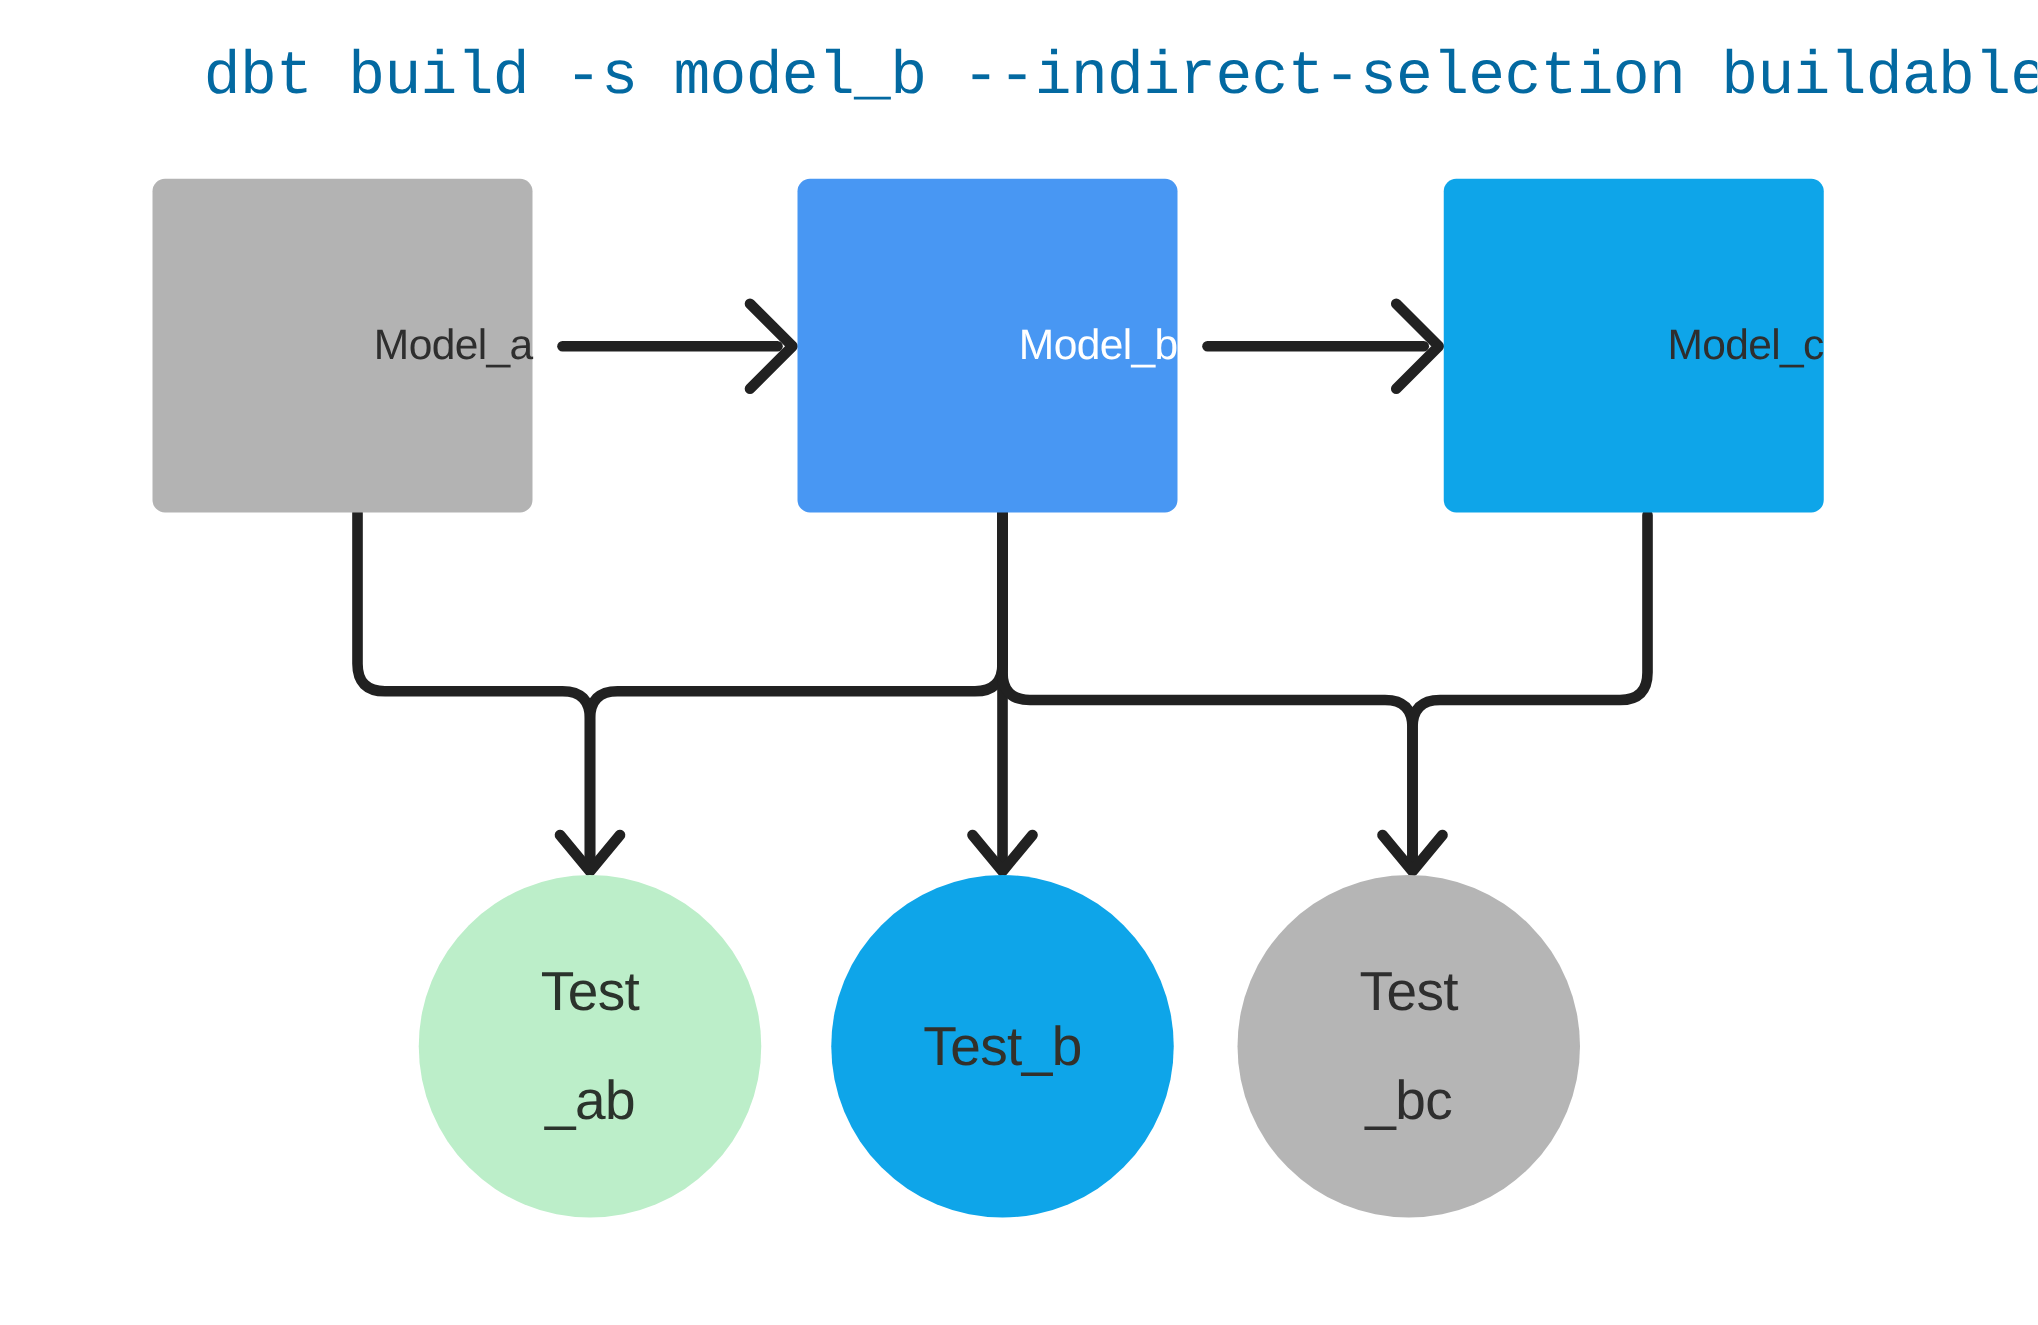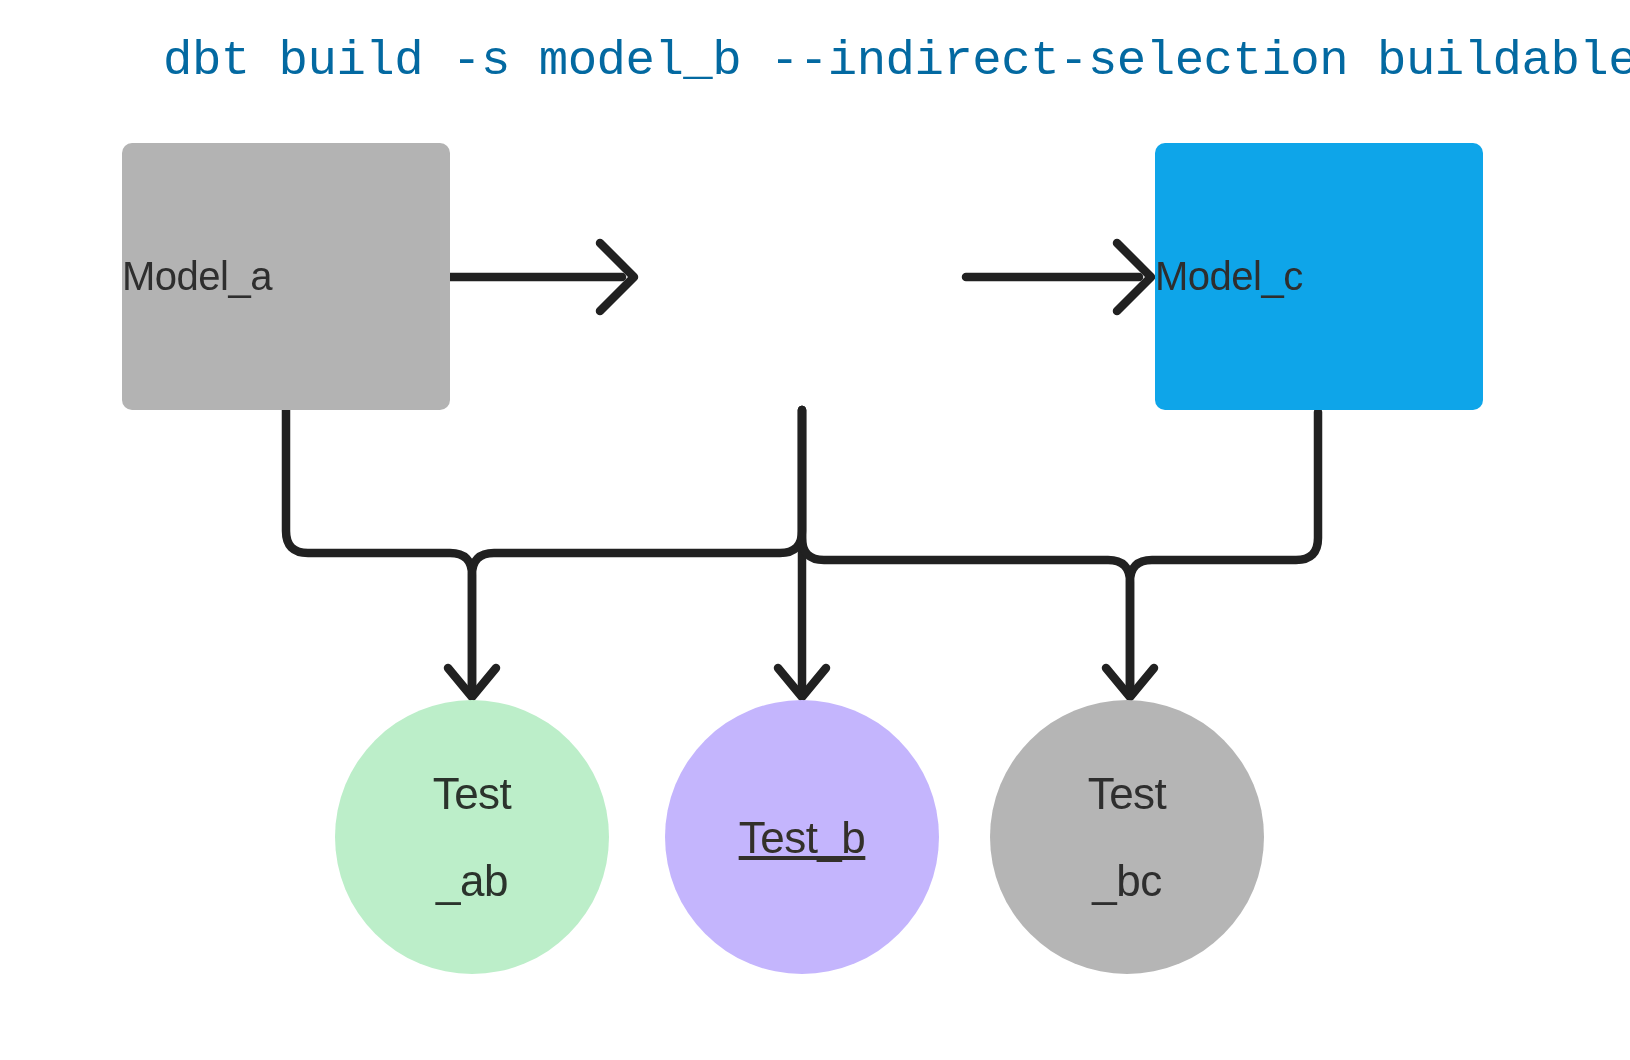--- a/index.html
+++ b/index.html
@@ -36,27 +36,27 @@
   .edges-layer path {
     fill: none;
     stroke: var(--line-color, #212121);
     stroke-width: 8.5px;
     stroke-linecap: round;
     stroke-linejoin: round;
   }
   .model-box {
     position: absolute;
     top: 143px;
-    width: 328px;
+    width: 304px;
     height: 267px;
     border-radius: 10px;
     display: flex;
     align-items: center;
-    justify-content: flex-start;
-    font-size: 40px;
+    justify-content: flex-end;
+    font-size: 34px;
     letter-spacing: -0.5px;
   }
   .model-a { left: 122px; }
   .model-b { left: 638px; }
   .model-c { left: 1155px; }
   .test-circle {
     position: absolute;
     top: 700px;
     width: 274px;
     height: 274px;
@@ -103,31 +103,34 @@
 
     <path d="M448 668 L472 697 L496 668"></path>
     <path d="M778 668 L802 697 L826 668"></path>
     <path d="M1106 668 L1130 697 L1154 668"></path>
   </svg>
 
   <div class="model-box model-a" style="background: rgb(179, 179, 179); color: rgb(46, 46, 46);">
     <span>Model_a</span>
   </div>
 
+  <div class="model-box model-b" style="background: rgb(72, 151, 243); color: rgb(255, 255, 255);">
+    <span>Model_b</span>
+  </div>
 
   <div class="model-box model-c" style="background: #0ea5e9; color: rgb(46, 46, 46);">
     <span>Model_c</span>
   </div>
 
   <div class="test-circle test-ab" style="background: rgb(188, 238, 201); color: rgb(43, 51, 44);">
     <span class="circle-line">Test</span>
     <span class="circle-line">_ab</span>
   </div>
 
-  <div class="test-circle test-b" style="background: #c4b5fd; color: rgb(51, 48, 42); text-decoration: underline;">
+  <div class="test-circle test-b" style="background: #0ea5e9; color: rgb(51, 48, 42);">
     <span class="circle-line">Test_b</span>
 
   </div>
 
   <div class="test-circle test-bc" style="background: rgb(181, 181, 181); color: rgb(46, 46, 46);">
     <span class="circle-line">Test</span>
     <span class="circle-line">_bc</span>
   </div>
 
 </div>

